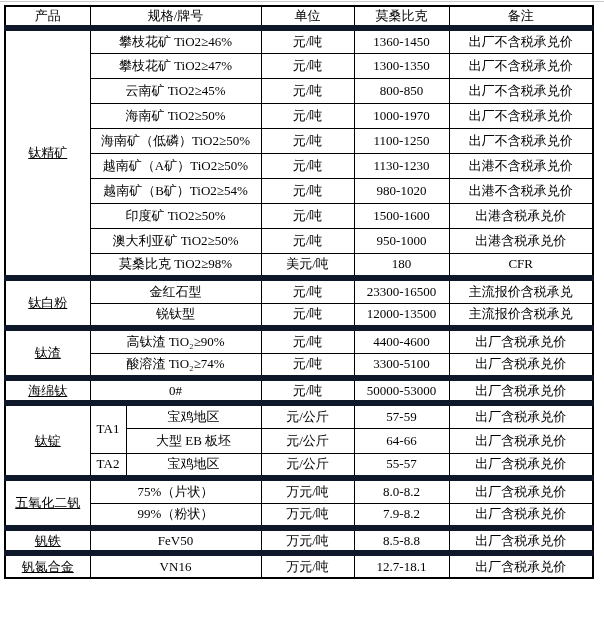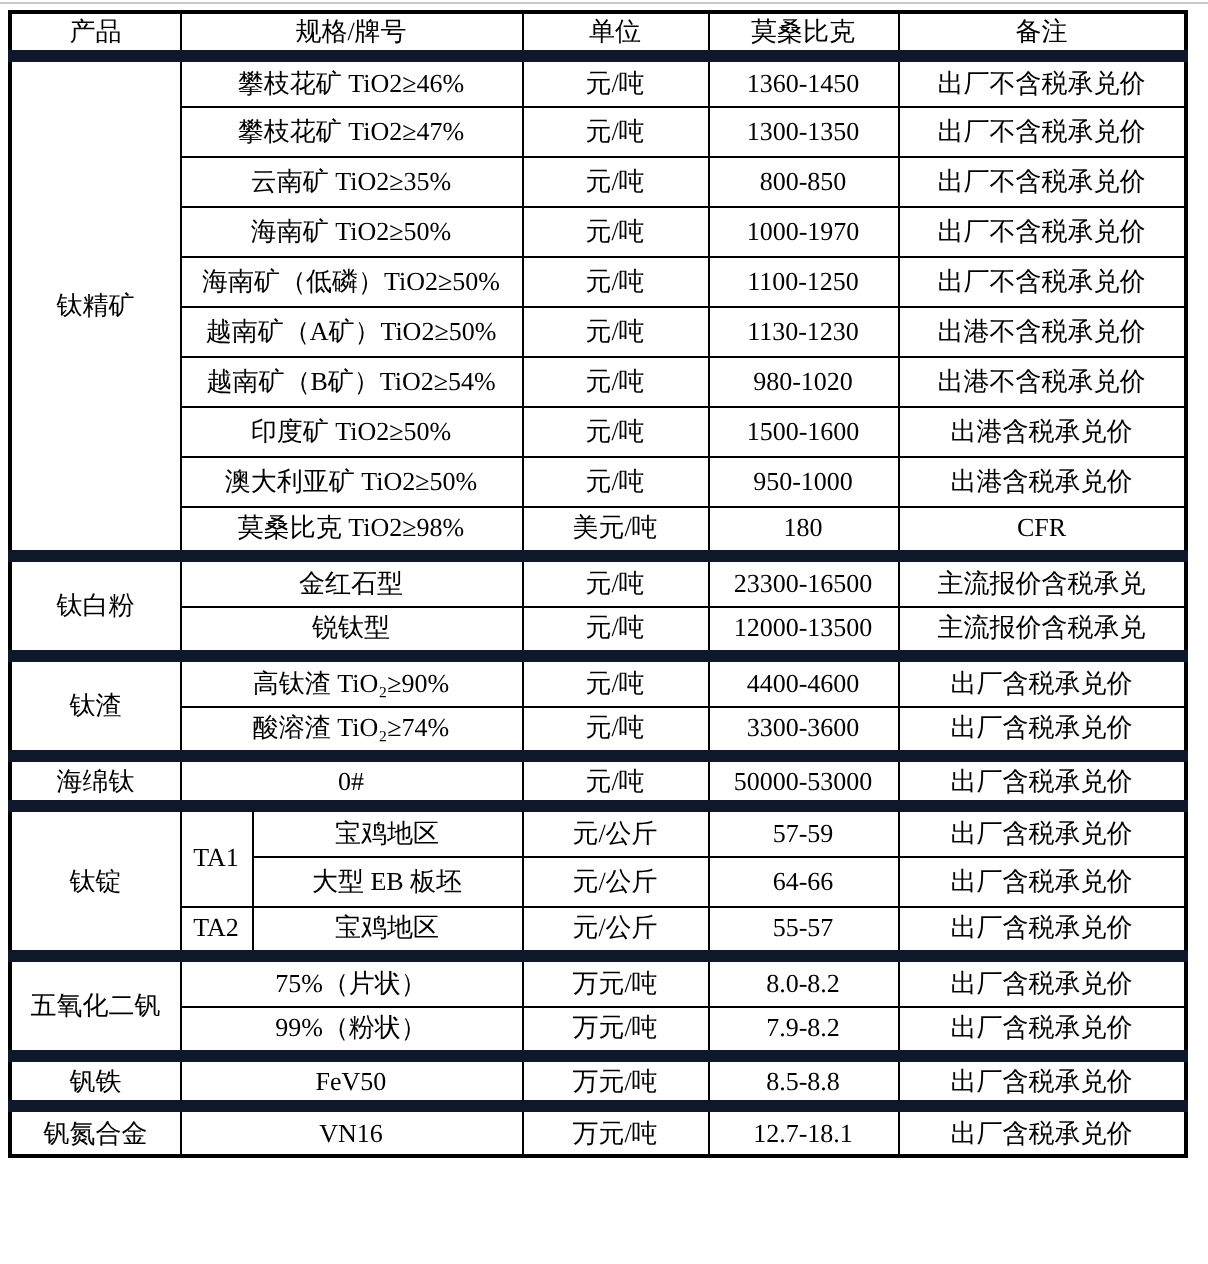--- a/index.html
+++ b/index.html
@@ -15,21 +15,21 @@
   }
   th,td{
     border:1px solid #000000;
     text-align:center;vertical-align:middle;
     font-size:13px;font-weight:normal;
     padding:0 2px;overflow:hidden;white-space:nowrap;
   }
   thead tr{height:14px;}
   tbody tr{height:25px;}
   tbody tr.group-start td{border-top:6px solid #0f172a;}
-  .product-cell{letter-spacing:0px;}
+  .product-cell{letter-spacing:0px;text-decoration:underline;}
 </style>
 </head>
 <body>
 
 <div class="top-line"></div>
 
 <table class="price-table">
   <colgroup>
     <col style="width:85px">
     <col style="width:36px">
@@ -55,21 +55,21 @@
         <td class="price-cell">1360-1450</td>
         <td class="note-cell">出厂不含税承兑价</td>
       </tr>
       <tr>
         <td class="spec-cell" colspan="2">攀枝花矿 TiO2≥47%</td>
         <td class="unit-cell">元/吨</td>
         <td class="price-cell">1300-1350</td>
         <td class="note-cell">出厂不含税承兑价</td>
       </tr>
       <tr>
-        <td class="spec-cell" colspan="2">云南矿 TiO2≥35%</td>
+        <td class="spec-cell" colspan="2">云南矿 TiO2≥45%</td>
         <td class="unit-cell">元/吨</td>
         <td class="price-cell">800-850</td>
         <td class="note-cell">出厂不含税承兑价</td>
       </tr>
       <tr>
         <td class="spec-cell" colspan="2">海南矿 TiO2≥50%</td>
         <td class="unit-cell">元/吨</td>
         <td class="price-cell">1000-1970</td>
         <td class="note-cell">出厂不含税承兑价</td>
       </tr>
@@ -125,21 +125,21 @@
       <tr class="group-start">
         <td class="product-cell" rowspan="2">钛渣</td>
         <td class="spec-cell" colspan="2">高钛渣 TiO₂≥90%</td>
         <td class="unit-cell">元/吨</td>
         <td class="price-cell">4400-4600</td>
         <td class="note-cell">出厂含税承兑价</td>
       </tr>
       <tr>
         <td class="spec-cell" colspan="2">酸溶渣 TiO₂≥74%</td>
         <td class="unit-cell">元/吨</td>
-        <td class="price-cell">3300-3600</td>
+        <td class="price-cell">3300-5100</td>
         <td class="note-cell">出厂含税承兑价</td>
       </tr>
       <tr class="group-start">
         <td class="product-cell" rowspan="1">海绵钛</td>
         <td class="spec-cell" colspan="2">0#</td>
         <td class="unit-cell">元/吨</td>
         <td class="price-cell">50000-53000</td>
         <td class="note-cell">出厂含税承兑价</td>
       </tr>
       <tr class="group-start">

